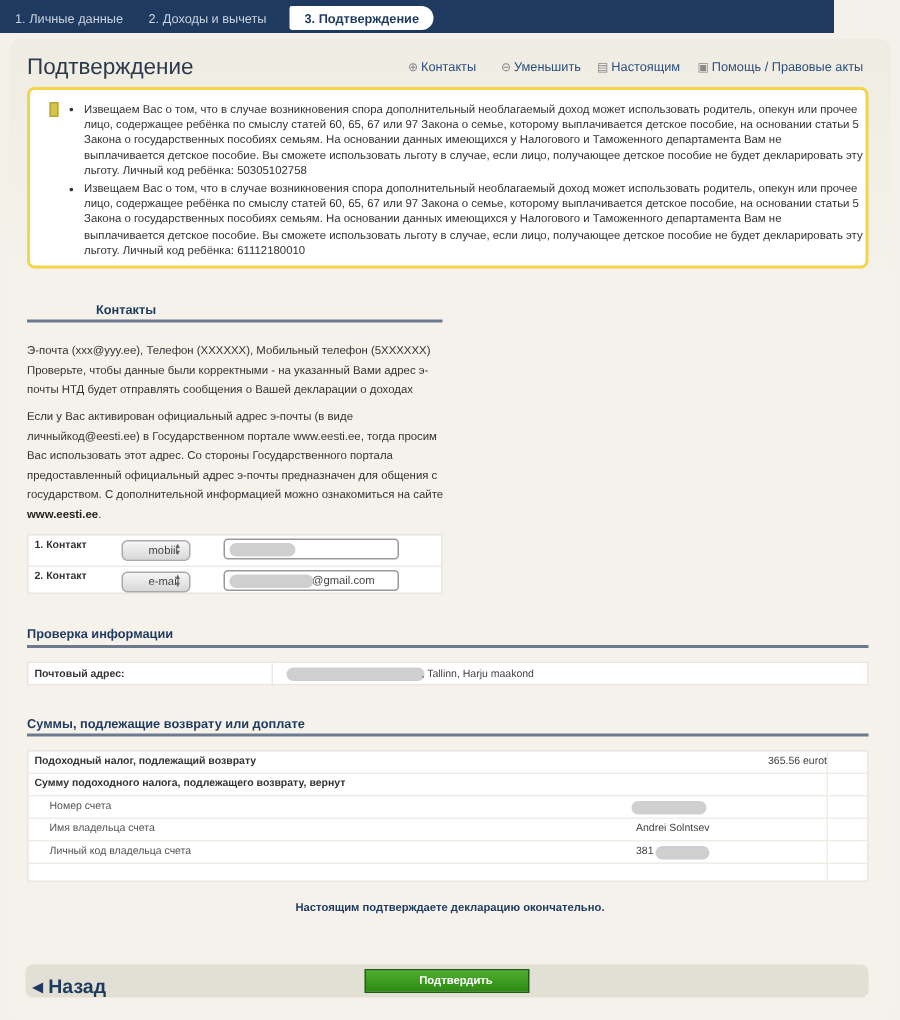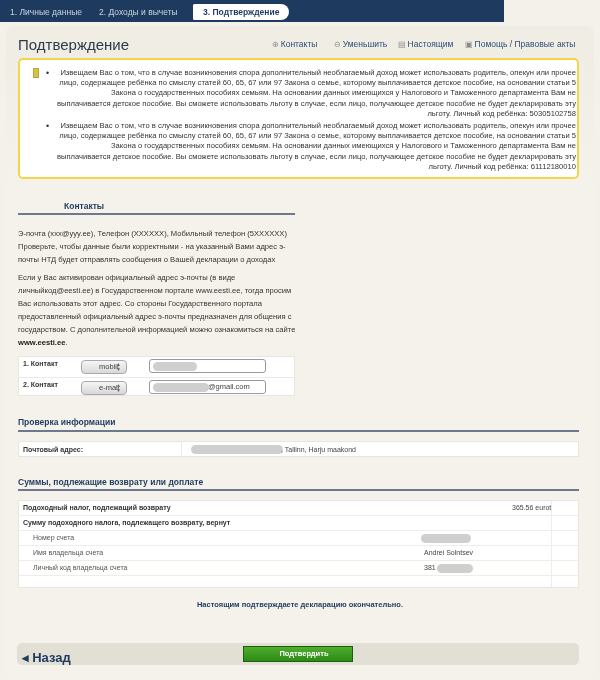--- a/index.html
+++ b/index.html
@@ -1,25 +1,25 @@
 <!DOCTYPE html>
 <html><head>
 <meta charset="utf-8">
 <style>
   * { box-sizing: border-box; margin: 0; padding: 0; }
   body { width: 600px; height: 680px; background: #f3f1ea; font-family: "Liberation Sans", sans-serif; color: #333; overflow: hidden; position: relative; }
-  .topbar { position: absolute; left: 0; top: 0; width: 504px; height: 22px; background: #1f3a5f; }
+  .topbar { position: absolute; left: 0; top: 0; width: 556px; height: 22px; background: #1f3a5f; }
   .tab { position: absolute; top: 4px; height: 16px; font-size: 8.5px; color: #c9d3e0; line-height: 16px; }
   .tab.active { background: #fff; color: #1f3a5f; font-weight: bold; padding: 0 10px; border-radius: 2px 10px 10px 2px; }
   .panel { position: absolute; left: 6px; top: 26px; width: 588px; height: 654px; background: #f4f2ea; border-radius: 8px; }
   .panel-grad { position: absolute; left: 6px; top: 26px; width: 588px; height: 160px; border-radius: 8px; background: linear-gradient(#eeece3, #f4f2ea); }
   .title { position: absolute; left: 18px; top: 36px; font-size: 15px; color: #2d3a4a; }
   .tools { position: absolute; top: 39px; font-size: 8.5px; color: #2d4e7a; display: flex; align-items: center; gap: 2px; }
   .tools .ic { font-size: 8px; color: #888; }
-  .notice { position: absolute; left: 18px; top: 58px; width: 561px; height: 121px; background: #fff; border: 2px solid #f3d54a; border-radius: 5px; text-align: right; }
+  .notice { position: absolute; left: 18px; top: 58px; width: 561px; height: 121px; background: #fff; border: 2px solid #f3d54a; border-radius: 5px; }
   .warn-ic { position: absolute; left: 13px; top: 8px; width: 6px; height: 10px; background: #d6c34a; border: 1px solid #b8a636; }
   .bullet { position: absolute; left: 36px; width: 520px; font-size: 7.6px; line-height: 10.2px; color: #333; }
   .bullet::before { content: "•"; position: absolute; left: -10px; top: 0; font-size: 9px; }
   .sec-title { position: absolute; left: 18px; font-size: 8.5px; font-weight: bold; color: #1f3a5f; }
   .sec-line { position: absolute; left: 18px; height: 2px; background: #6d7a8e; }
   .para { position: absolute; left: 18px; width: 280px; font-size: 7.6px; line-height: 13px; color: #333; }
   .contacts { position: absolute; left: 18px; top: 356px; width: 277px; height: 40px; background: #fff; border: 1px solid #e8e6de; }
   .crow { position: absolute; left: 0; width: 100%; height: 20px; }
   .crow + .crow { border-top: 1px solid #eceae2; }
   .crow .lbl { position: absolute; left: 4px; top: 3px; font-size: 7px; font-weight: bold; color: #333; }

